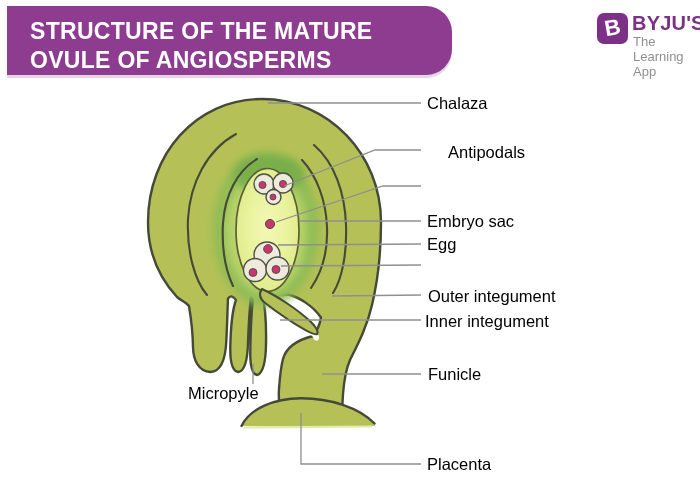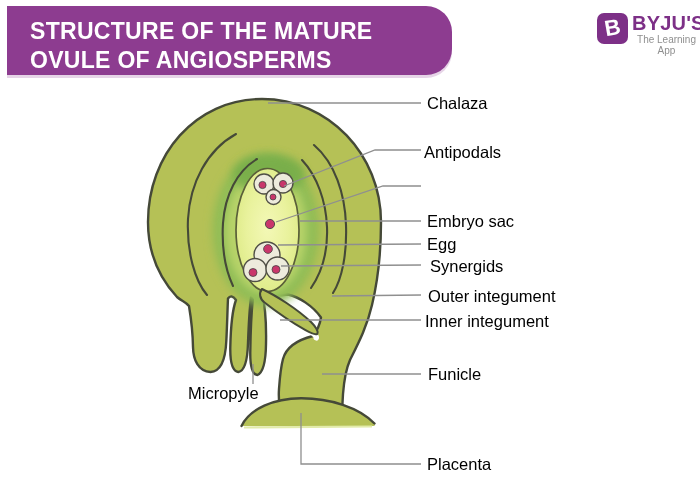--- a/index.html
+++ b/index.html
@@ -15,21 +15,21 @@
     color:#fff;font-weight:bold;font-size:23px;line-height:28.5px;
     letter-spacing:.3px;padding:11px 0 12px 23px;box-sizing:border-box;
   }
   
   .logo-box{position:absolute;left:597px;top:13px;width:31px;height:31px;border-radius:7px;background:#7d3087;}
   .logo-box span{
     position:absolute;left:0;right:0;top:2px;text-align:center;color:#fff;
     font-weight:bold;font-size:22px;transform:rotate(-10deg);
   }
   .brand{position:absolute;left:632px;top:12px;color:#7d3087;font-weight:bold;font-size:20px;letter-spacing:.2px;}
-  .tagline{position:absolute;left:633px;top:34px;color:#8f8f8f;font-size:10px;text-align:center;}
+  .tagline{position:absolute;left:633px;top:34px;color:#8f8f8f;font-size:13px;}
   
   .lbl{position:absolute;color:#000000;font-size:16.5px;line-height:20px;white-space:nowrap;}
   svg{position:absolute;left:0;top:0;}
 </style>
 </head>
 <body>
 
 <div id="stage">
 
   <div class="banner">
@@ -148,22 +148,21 @@
       <polyline points="281,266 421,265"></polyline>
       <polyline points="332,296 421,295"></polyline>
       <polyline points="280,320 421,320"></polyline>
       <polyline points="322,374 421,374"></polyline>
       <polyline points="253,364 253,384"></polyline>
       <polyline points="301,413 301,464 421,464"></polyline>
     </g>
   </svg>
 
   <div class="lbl" style="left:427px;top:93px">Chalaza</div>
-  <div class="lbl" style="left:424px;top:142px">Antipodals</div>
+  <div class="lbl" style="left:448px;top:142px">Antipodals</div>
   <div class="lbl" style="left:427px;top:211px">Embryo sac</div>
   <div class="lbl" style="left:427px;top:234px">Egg</div>
-  <div class="lbl" style="left:430px;top:256px">Synergids</div>
   <div class="lbl" style="left:428px;top:286px">Outer integument</div>
   <div class="lbl" style="left:425px;top:311px">Inner integument</div>
   <div class="lbl" style="left:428px;top:364px">Funicle</div>
   <div class="lbl" style="left:427px;top:454px">Placenta</div>
   <div class="lbl" style="left:188px;top:383px">Micropyle</div>
 </div>
 
 </body></html>

